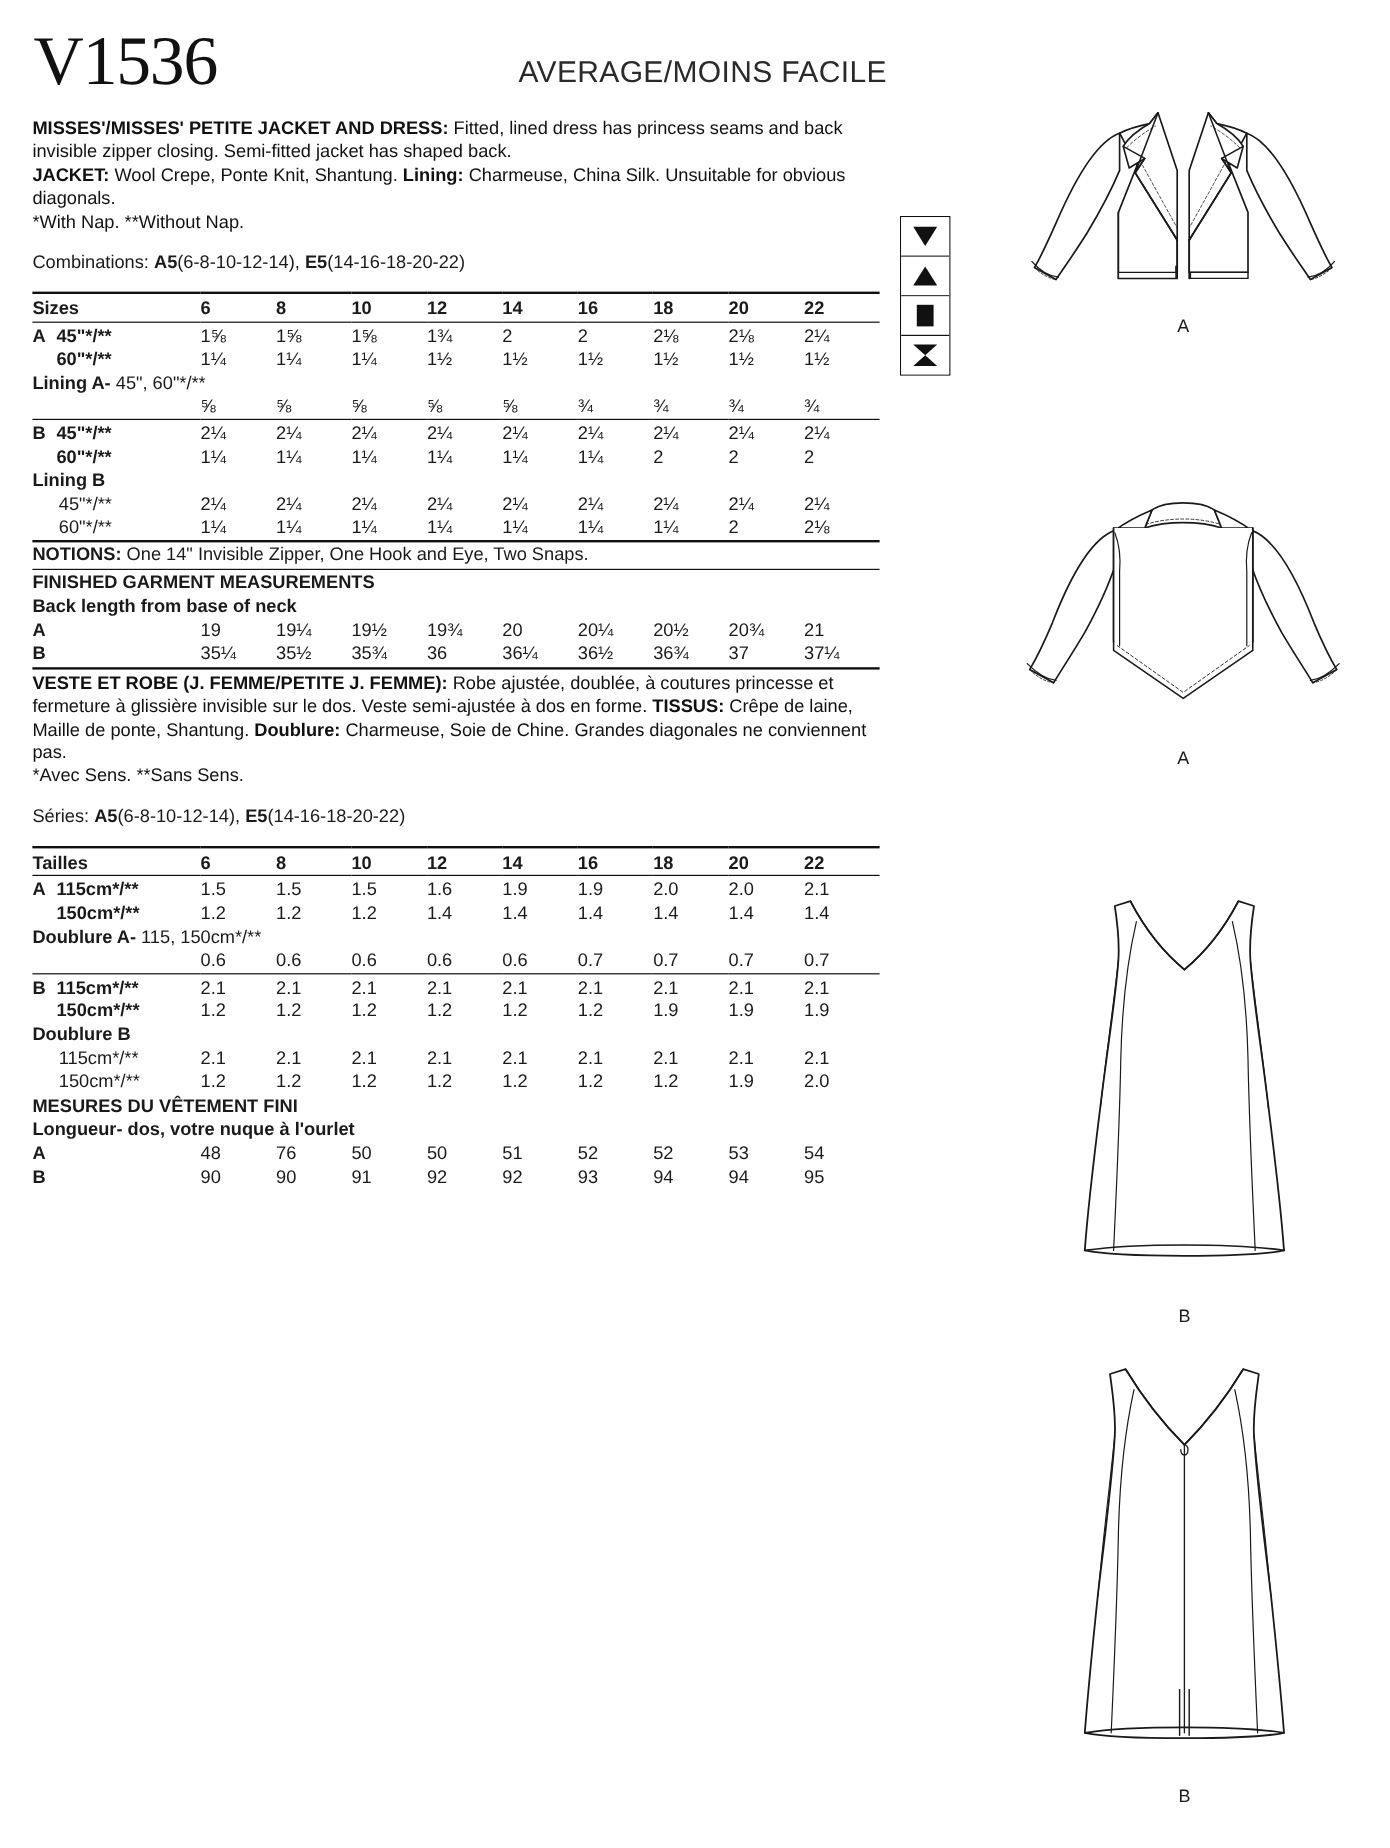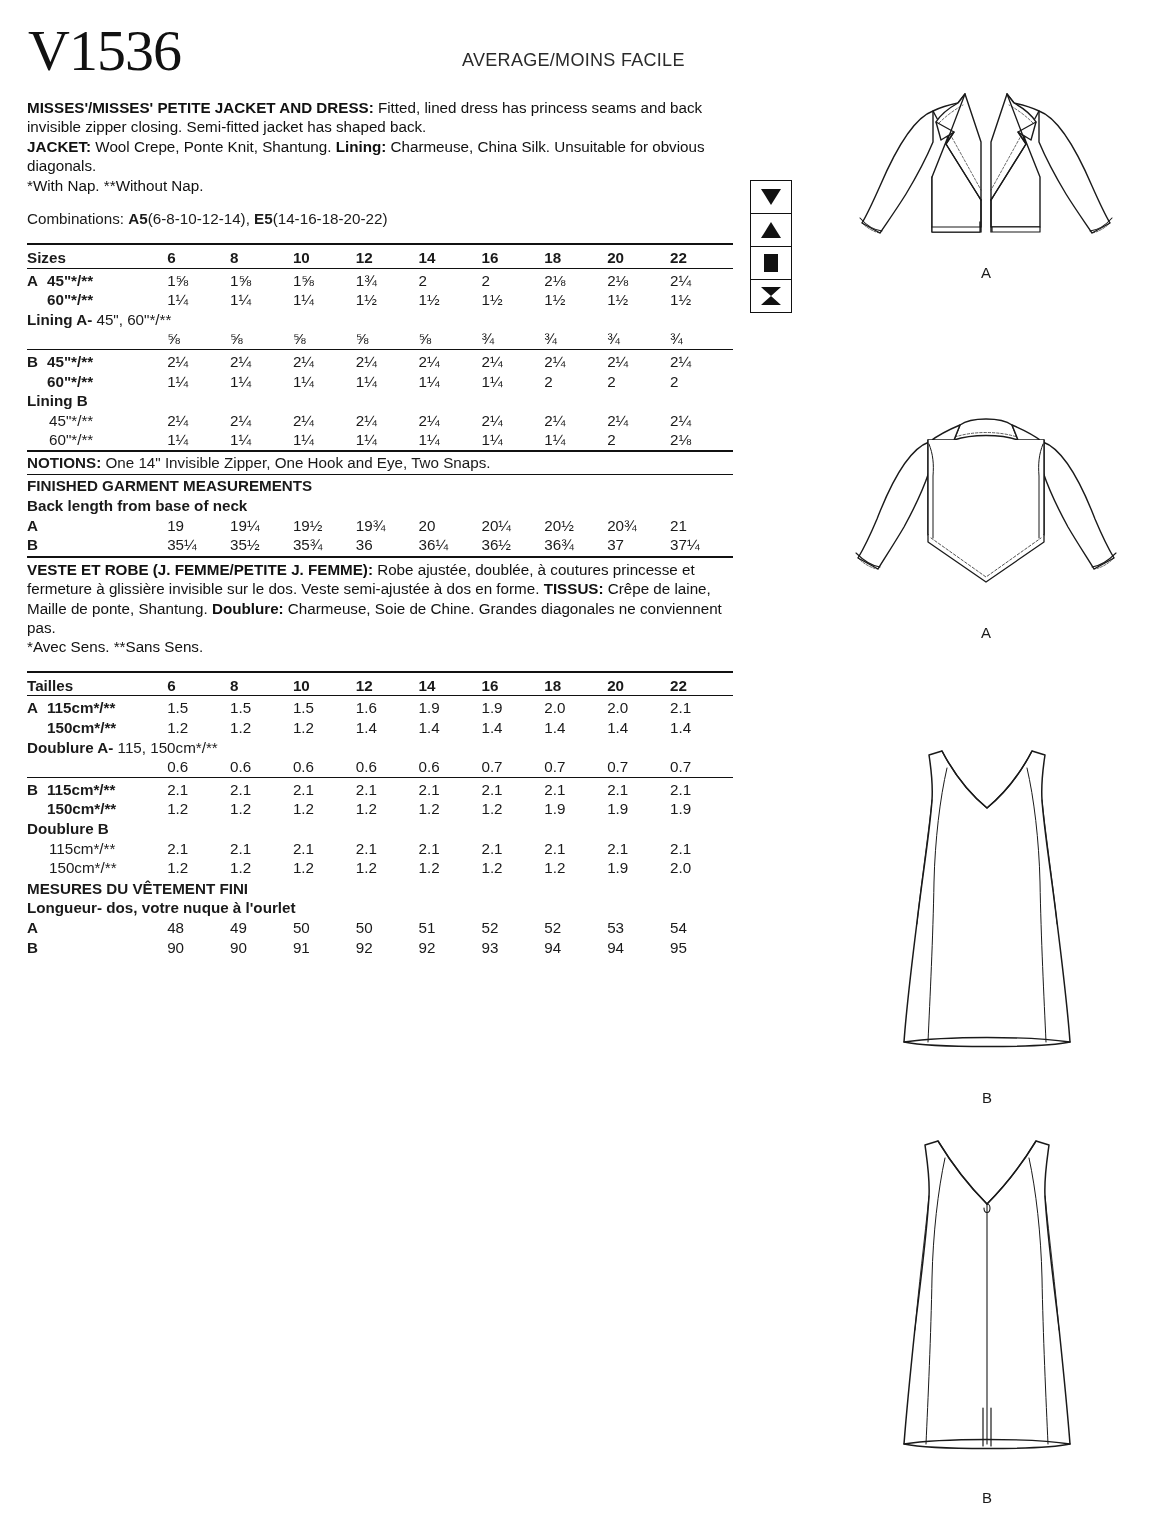--- a/index.html
+++ b/index.html
@@ -25,25 +25,24 @@
     font-size: 58px;
     line-height: 58px;
     letter-spacing: -1px;
     color: #111;
     font-weight: 400;
   }
   #difficulty {
     position: absolute;
     left: 432px;
     top: 48px;
-    font-size: 18px;
+    font-size: 25px;
     line-height: 25px;
     letter-spacing: 0.3px;
     color: #2a2a2a;
-    margin-left: 30px;
   }
 
   
   .left-col {
     position: absolute;
     left: 27px;
     top: 98px;
     width: 706px;
   }
   .desc {
@@ -359,20 +358,21 @@
           <td class="num">37¼</td>
         </tr>
       </tbody>
     </table>
   </div>
 
   <div class="desc" style="padding-top:2px;"><b>VESTE ET ROBE (J. FEMME/PETITE J. FEMME):</b> Robe ajustée, doublée, à coutures princesse et fermeture à glissière invisible sur le dos. Veste semi-ajustée à dos en forme. <b>TISSUS:</b> Crêpe de laine, Maille de ponte, Shantung. <b>Doublure:</b> Charmeuse, Soie de Chine. Grandes diagonales ne conviennent pas.<br>*Avec Sens. **Sans Sens.</div>
 
   <div class="spacer-12"></div>
 
+  <div class="combo-line">Séries: <b>A5</b>(6-8-10-12-14), <b>E5</b>(14-16-18-20-22)</div>
 
   <table class="chart">
     <colgroup>
       <col class="lbl">
         <col class="dcol">
         <col class="dcol">
         <col class="dcol">
         <col class="dcol">
         <col class="dcol">
         <col class="dcol">
@@ -514,21 +514,21 @@
           <col class="dcol">
           <col class="dcol">
           <col class="dcol">
           <col class="dcol">
           <col class="dcol">
       </colgroup>
       <tbody>
         <tr>
           <td class="rowlabel">A</td>
           <td class="num">48</td>
-          <td class="num">49</td>
+          <td class="num">76</td>
           <td class="num">50</td>
           <td class="num">50</td>
           <td class="num">51</td>
           <td class="num">52</td>
           <td class="num">52</td>
           <td class="num">53</td>
           <td class="num">54</td>
         </tr>
         <tr>
           <td class="rowlabel">B</td>

